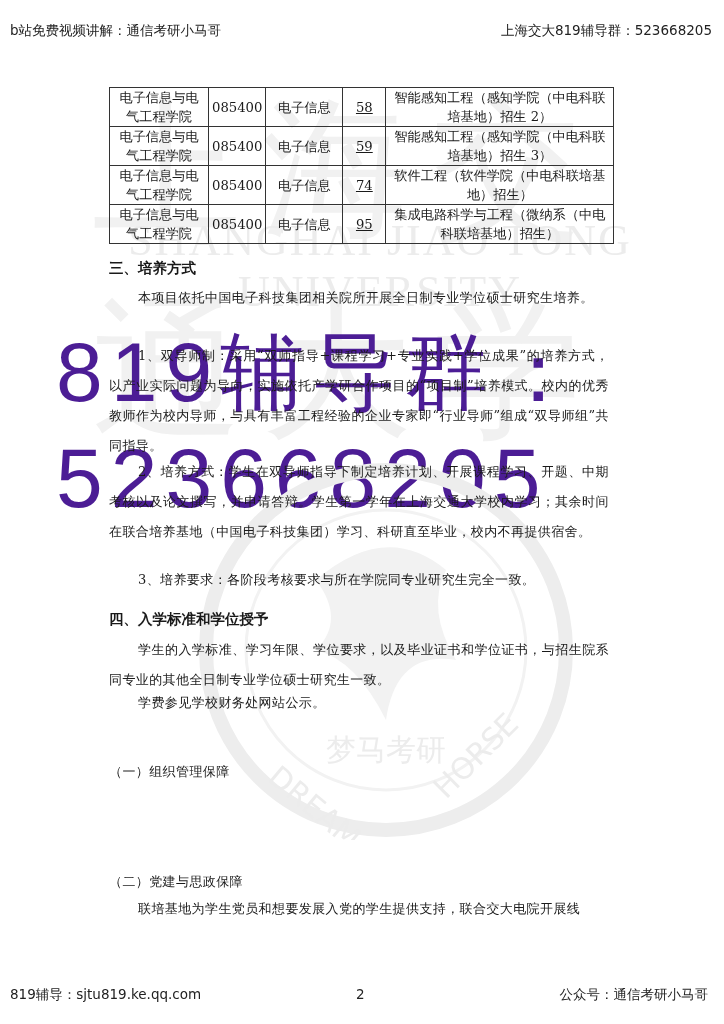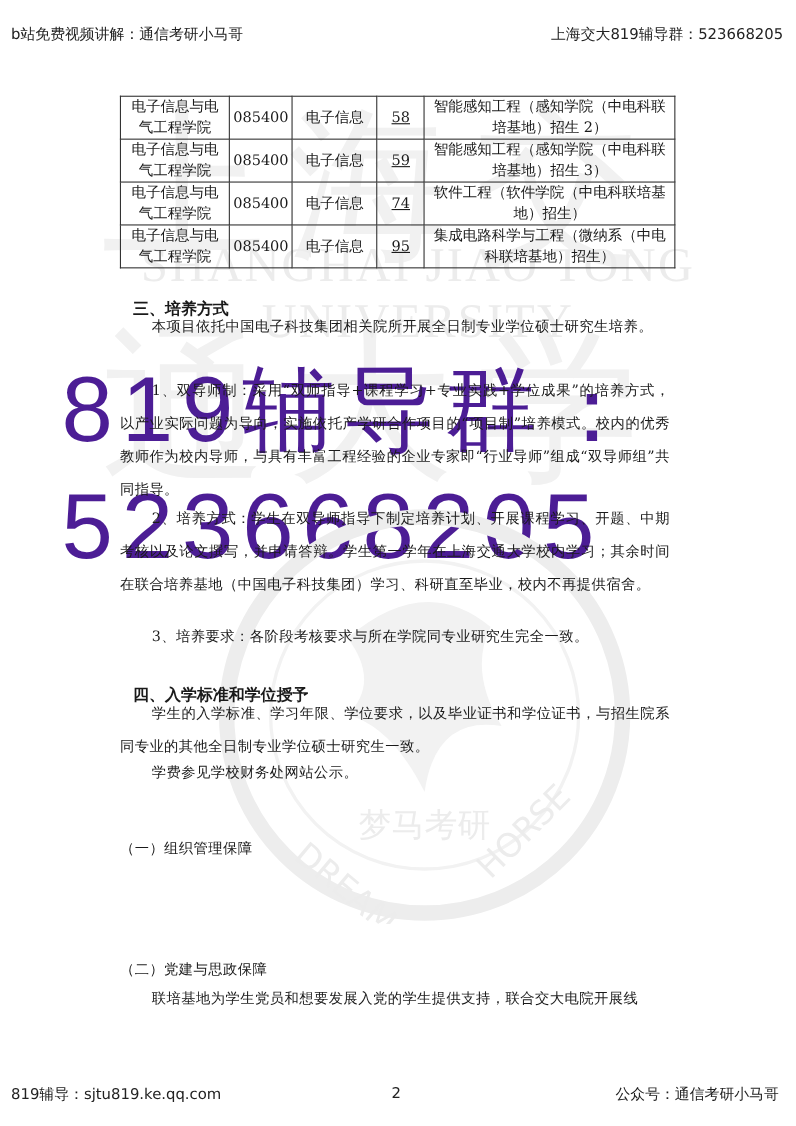--- a/index.html
+++ b/index.html
@@ -22,21 +22,21 @@
   .header .l, .footer .l { position: absolute; left: 10px; }
   .header .r { position: absolute; right: 12px; }
   .footer .r { position: absolute; right: 16px; }
   .footer .c { position: absolute; left: 356px; }
 
   .content { position: absolute; left: 109px; top: 87px; width: 572px; z-index: 2; }
   table { border-collapse: collapse; font-size: 13.2px; }
   td { border: 1px solid #333; text-align: center; line-height: 19px; padding: 0 3px; height: 38px; vertical-align: middle; }
   td.c1 { width: 92px; } td.c2 { width: 41px; text-align: center; } td.c3 { width: 70px; } td.c4 { width: 36px; text-decoration: underline; } td.c5 { width: 221px; }
 
-  h2 { font-family: Liberation Sans, sans-serif; font-weight: bold; font-size: 14.5px; margin: 12px; position: absolute; left: 0; }
+  h2 { font-family: Liberation Sans, sans-serif; font-weight: bold; font-size: 14.5px; margin: 0; position: absolute; left: 0; }
   p { margin: 0; font-size: 13px; line-height: 30px; text-indent: 29px; text-align: justify; position: absolute; left: 0; width: 500px; letter-spacing: 0.4px; }
   p.sub { text-indent: 0; }
 </style>
 </head>
 <body>
 
 <div class="wm wm-cn">上海交通大学</div>
 <div class="wm wm-sjtu">SHANGHAI JIAO TONG UNIVERSITY</div>
 <div class="wm wm-num">819辅导群：523668205</div>
 <svg class="emblem" viewBox="0 0 380 380">

